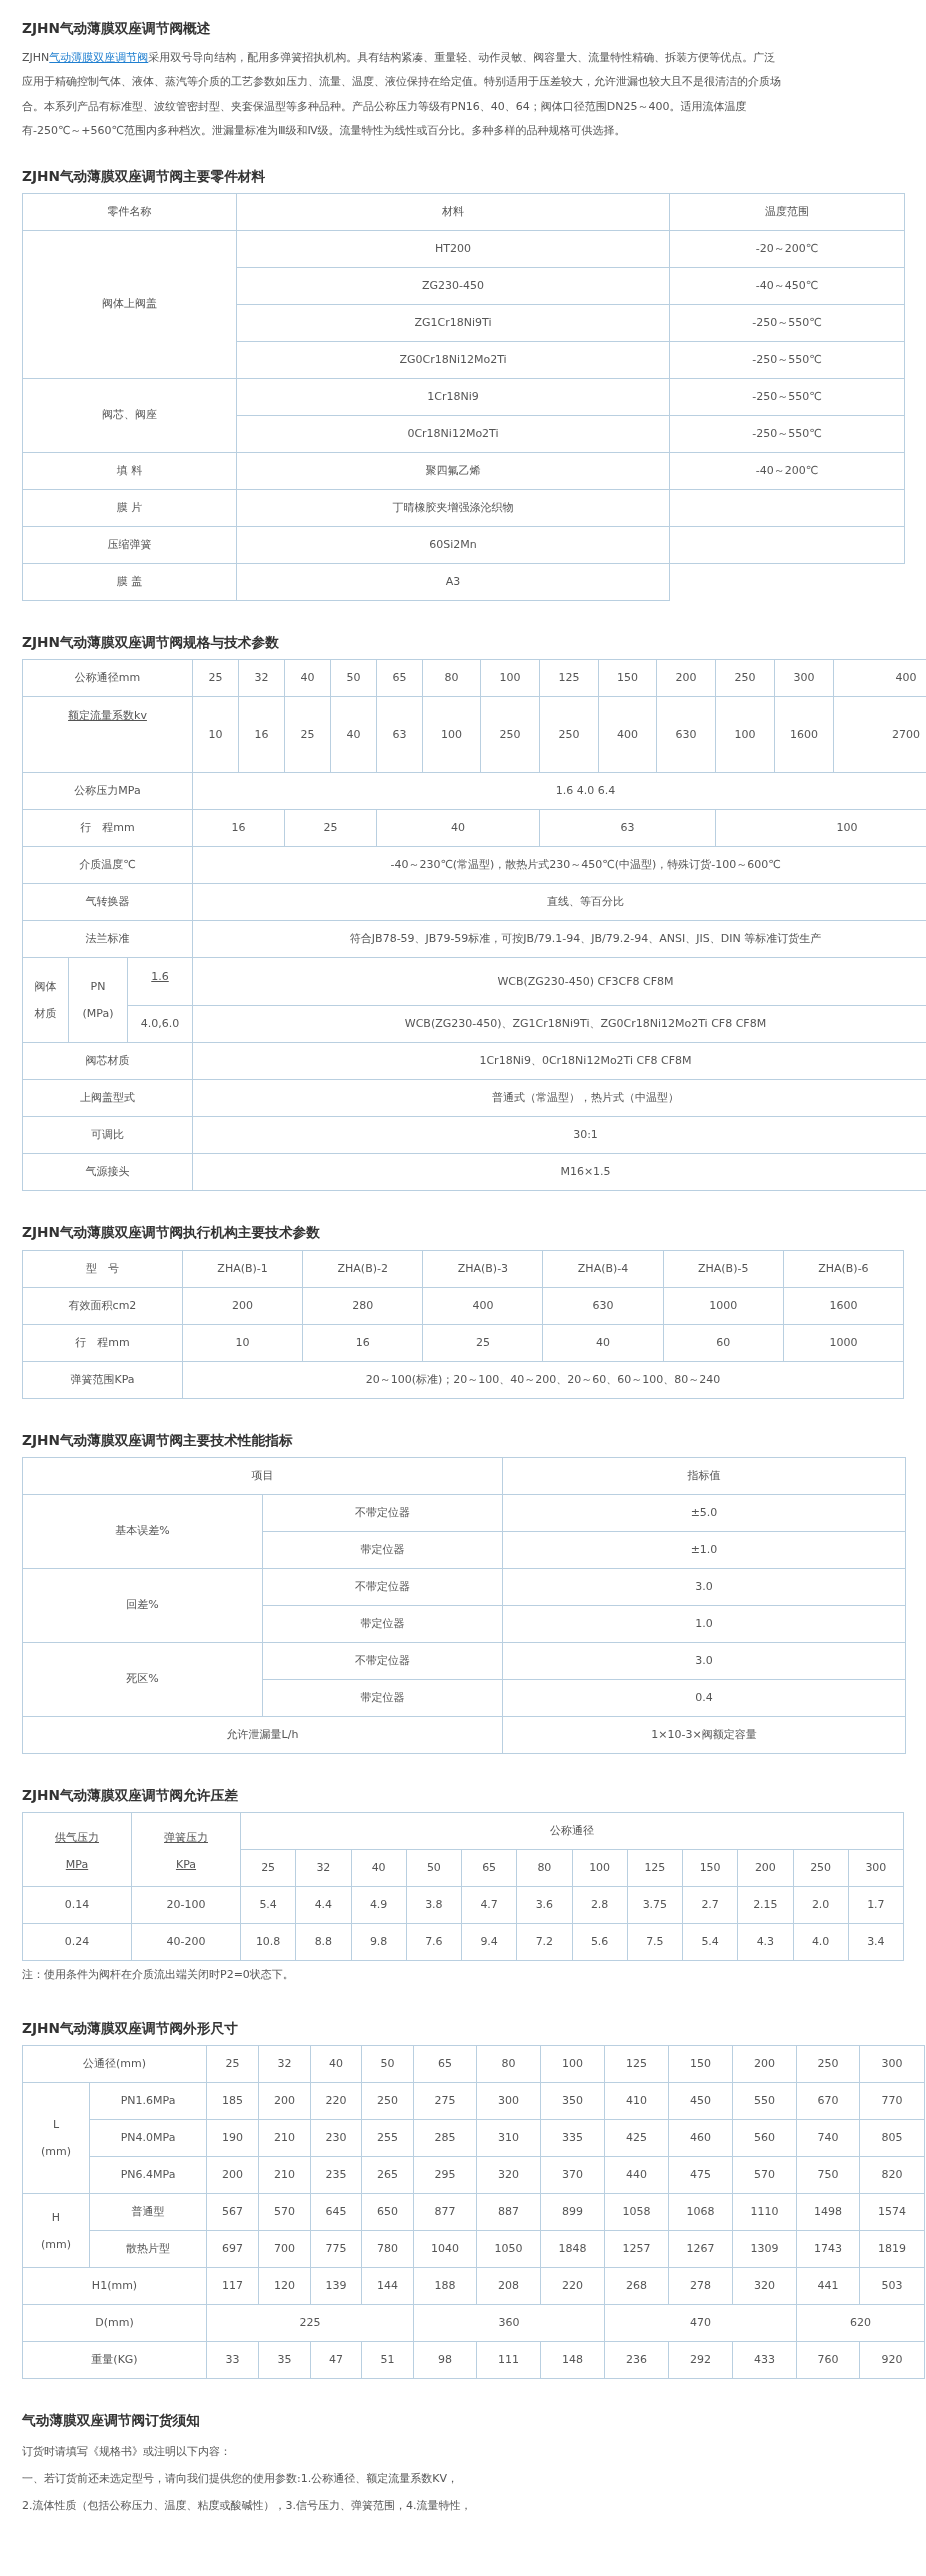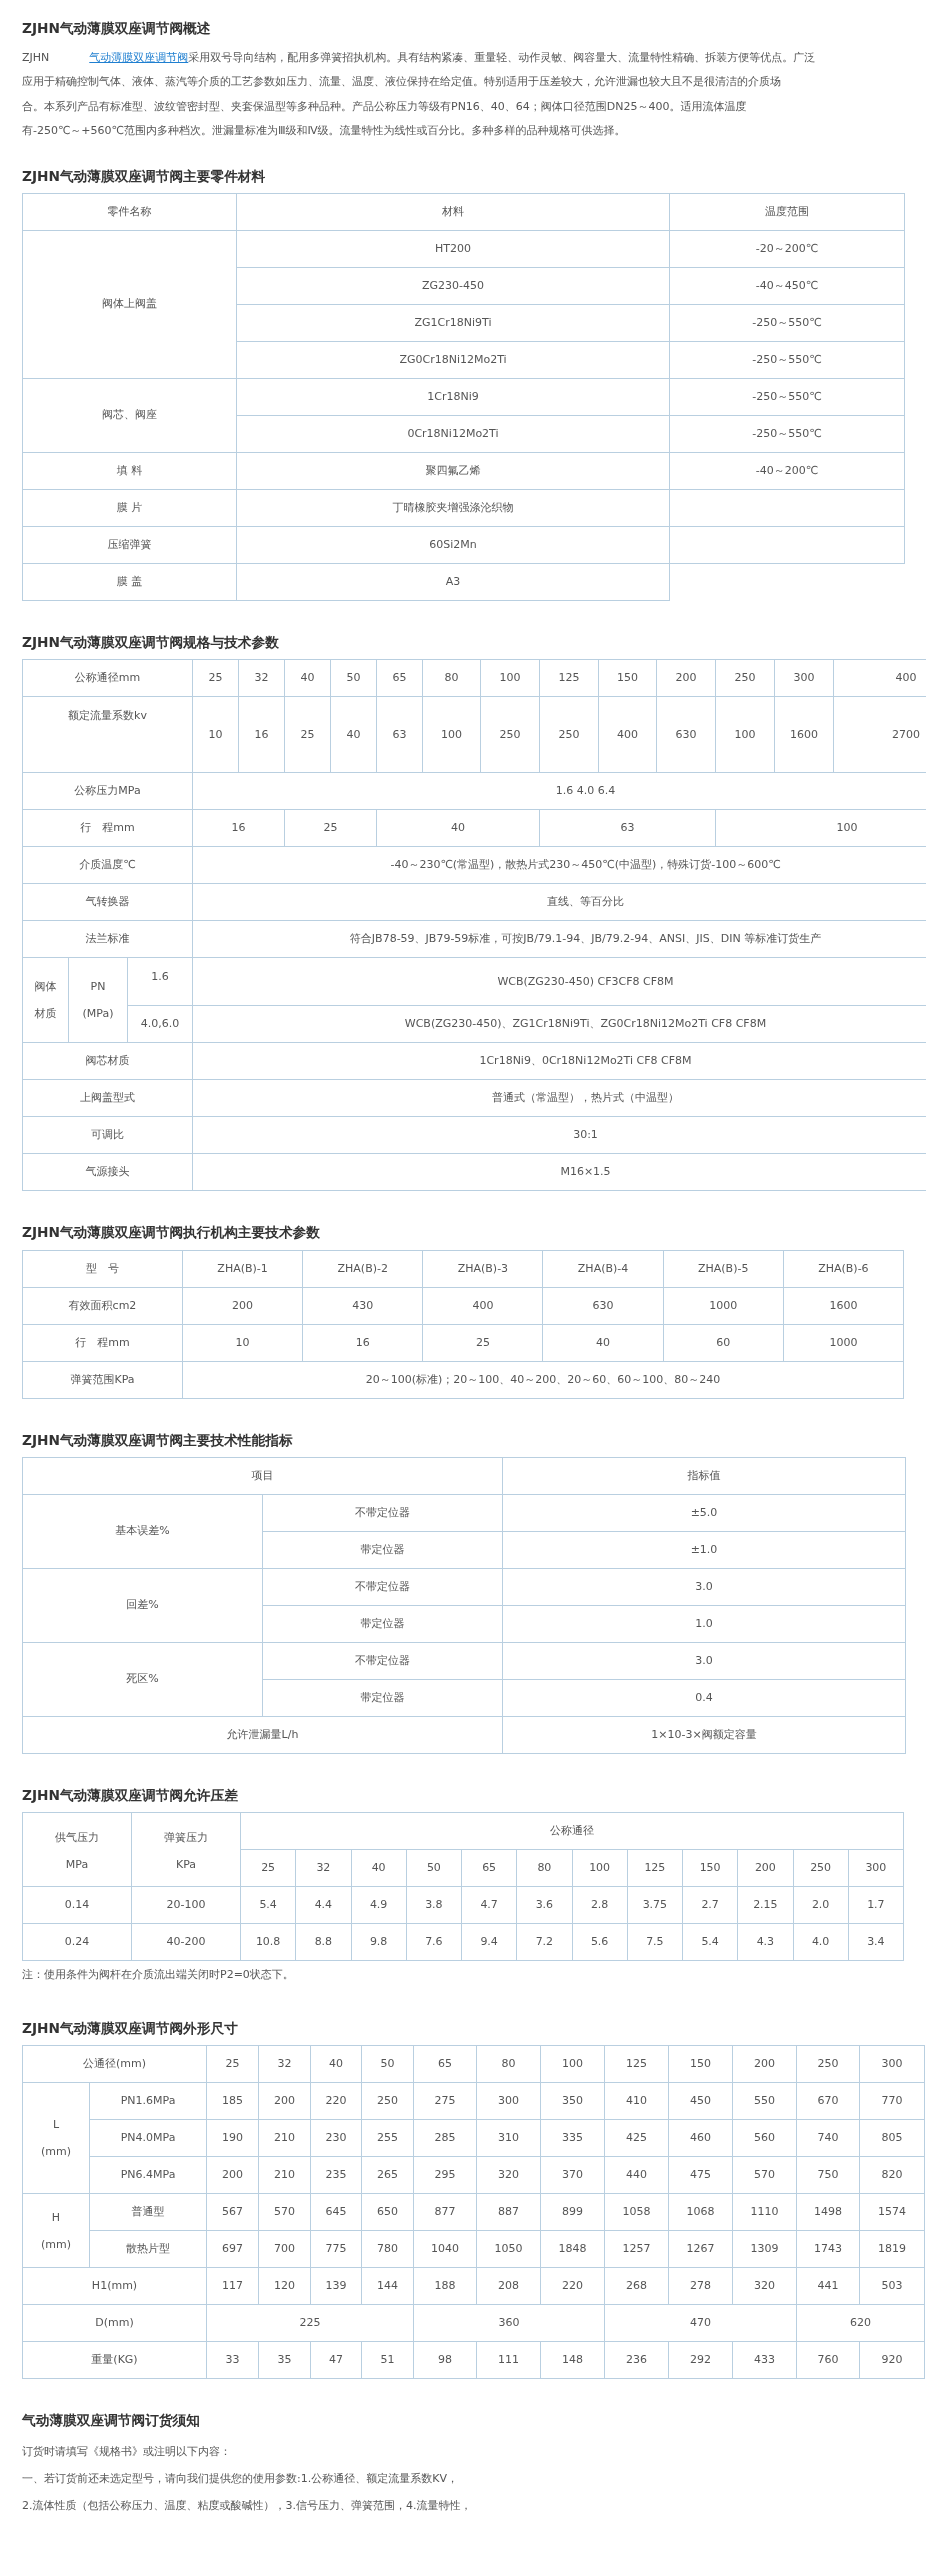--- a/index.html
+++ b/index.html
@@ -17,38 +17,38 @@
     color: #333333;
     margin: 5.5px 0 7.3px 0;
     line-height: 20px;
   }
   p.para {
     margin: 0;
     line-height: 24.6px;
     font-size: 11px;
     color: #555555;
   }
-  a.link { color: #1f7fd0; text-decoration: underline; padding-left: 40px; }
+  a.link { color: #1f7fd0; text-decoration: underline; }
   table.grid {
     border-collapse: collapse;
     width: 882px;
     table-layout: fixed;
     margin: 0;
   }
   table.grid td {
     border: 0.9px solid #b9cfe0;
     text-align: center;
     vertical-align: middle;
     font-size: 11px;
     color: #555555;
     height: 36px;
     padding: 0 1.8px;
     line-height: 16.4px;
   }
-  table.grid td.top { vertical-align: top; padding-top: 11px; }
+  table.grid td.top { vertical-align: top; padding-top: 11px; text-decoration: underline; }
   table.grid td.nob { border: none; }
   .note { font-size: 11px; color: #555; line-height: 24px; margin: 1.8px 0 0 0; }
   .gap-lg { height: 25.5px; }
   .gap-md { height: 16.4px; }
   .vstack span { display: block; line-height: 27px; }
 </style>
 </head>
 <body>
 
 <div class="page">
@@ -266,21 +266,21 @@
             <td>ZHA(B)-1</td>
             <td>ZHA(B)-2</td>
             <td>ZHA(B)-3</td>
             <td>ZHA(B)-4</td>
             <td>ZHA(B)-5</td>
             <td>ZHA(B)-6</td>
           </tr>
           <tr>
             <td>有效面积cm2</td>
             <td>200</td>
-            <td>430</td>
+            <td>280</td>
             <td>400</td>
             <td>630</td>
             <td>1000</td>
             <td>1600</td>
           </tr>
           <tr>
             <td>行　程mm</td>
             <td>10</td>
             <td>16</td>
             <td>25</td>

